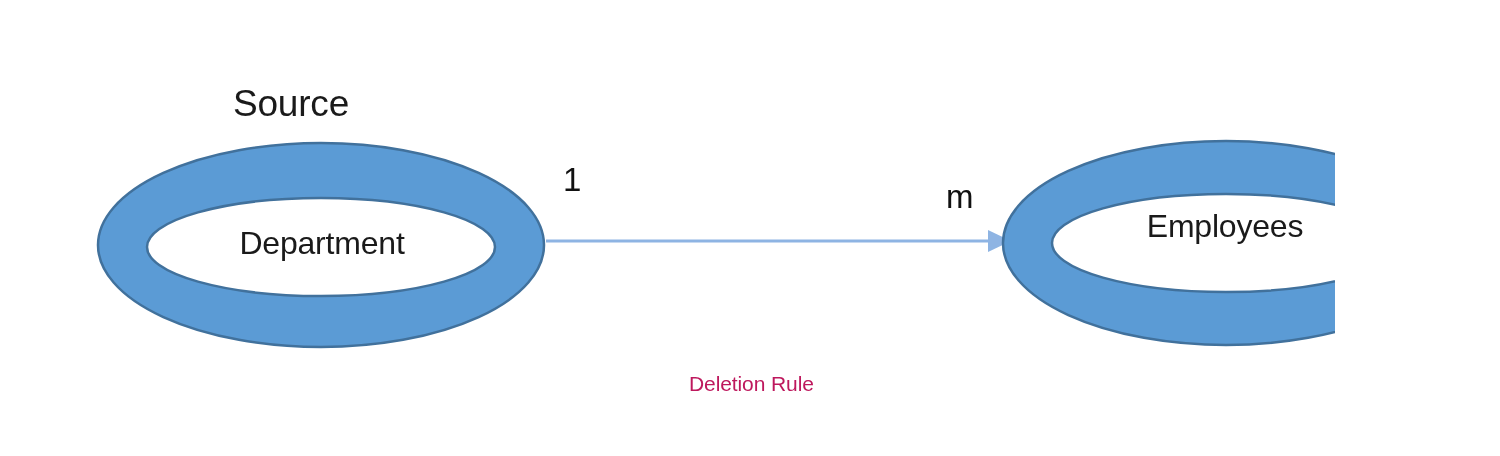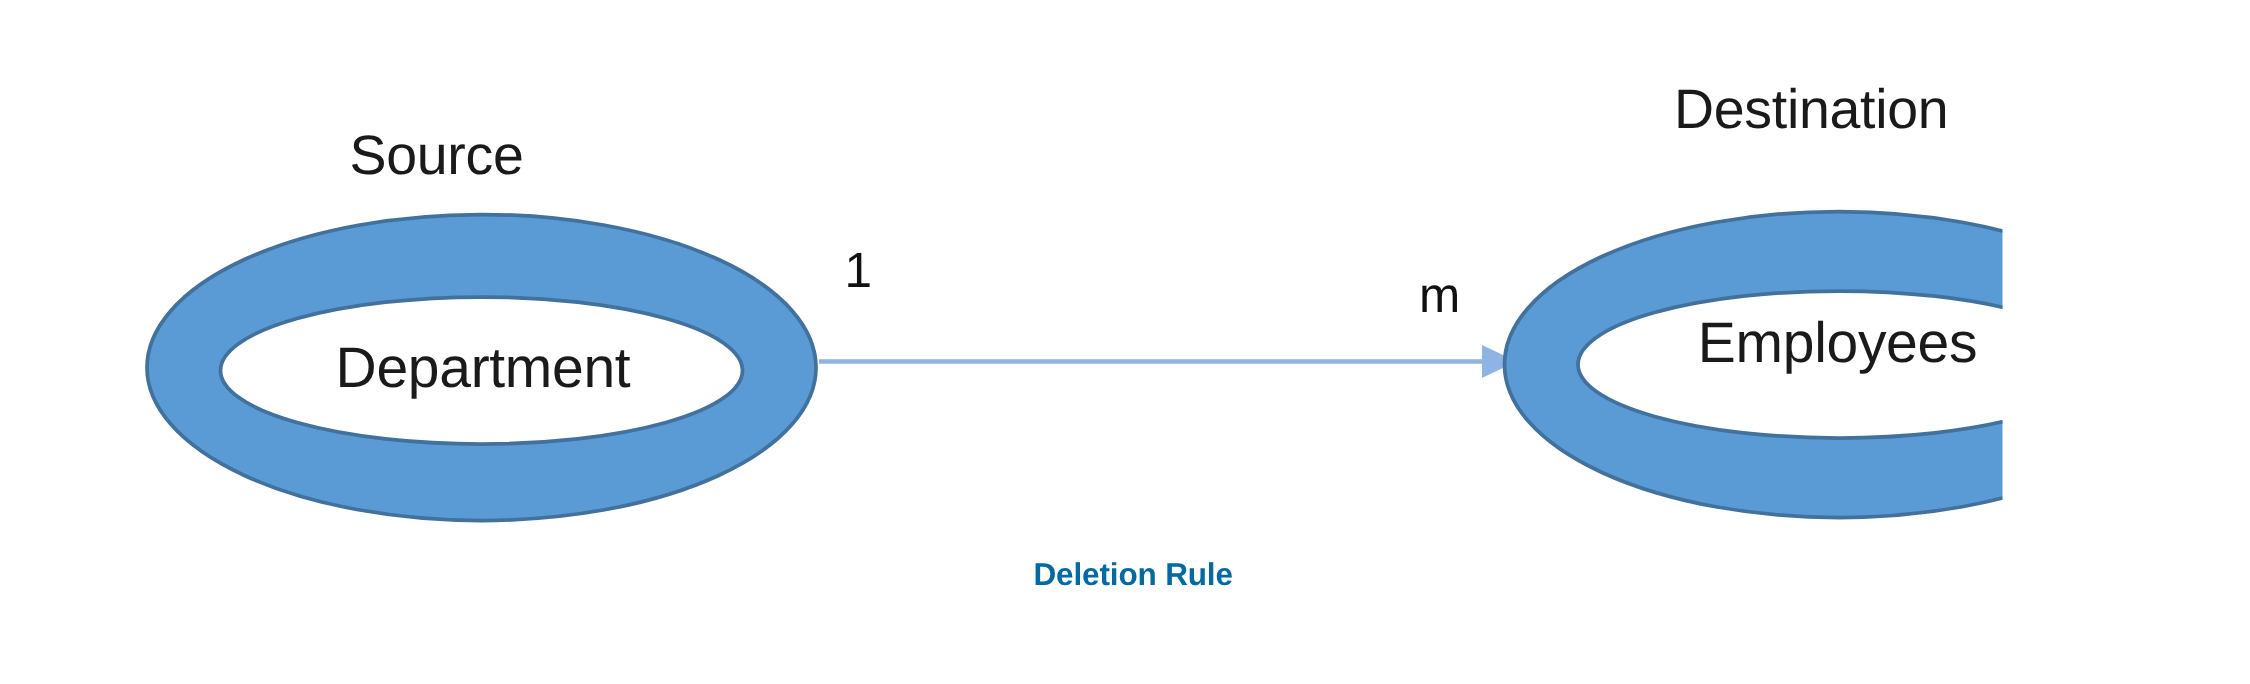--- a/index.html
+++ b/index.html
@@ -27,34 +27,34 @@
     white-space: nowrap;
     color: #1a1a1a;
     line-height: 1;
   }
   .role-label {
     font-size: 37px;
     font-weight: 400;
     letter-spacing: -0.2px;
   }
   .entity-label {
-    font-size: 38px;
+    font-size: 32px;
     font-weight: 400;
     text-align: center;
     letter-spacing: -0.2px;
   }
   .cardinality-label {
     font-size: 33px;
     font-weight: 400;
     color: #111111;
   }
   .caption-label {
     font-size: 21px;
-    font-weight: 700;
-    color: #0369a1;
+    font-weight: 400;
+    color: #be185d;
     letter-spacing: -0.1px;
   }
   
   #source-role     { left: 233px; top: 85px; }
   #destination-role{ left: 1116px; top: 54px; }
   #card-one        { left: 563px; top: 163px; }
   #card-many       { left: 946px; top: 180px; }
   #entity-source   { left: 152px; top: 227px; width: 340px; }
   #entity-dest     { left: 1055px; top: 210px; width: 340px; }
   #deletion-rule   { left: 689px; top: 373px; }
@@ -87,21 +87,20 @@
     </g>
 
     <g>
       <ellipse cx="1226" cy="243" rx="223" ry="102" fill="#5B9BD5" stroke="#41719C" stroke-width="2.5" mask="url(#hole-dest)"></ellipse>
       <ellipse cx="1226" cy="243" rx="174" ry="49" fill="none" stroke="#41719C" stroke-width="2.5"></ellipse>
     </g>
   </svg>
 
   <div class="label role-label" id="source-role">Source</div>
 
-  <div class="label role-label" id="destination-role">Destination</div>
 
   <div class="label entity-label" id="entity-source">Department</div>
 
   <div class="label entity-label" id="entity-dest">Employees</div>
 
   <div class="label cardinality-label" id="card-one">1</div>
 
   <div class="label cardinality-label" id="card-many">m</div>
 
   <div class="label caption-label" id="deletion-rule">Deletion Rule</div>

